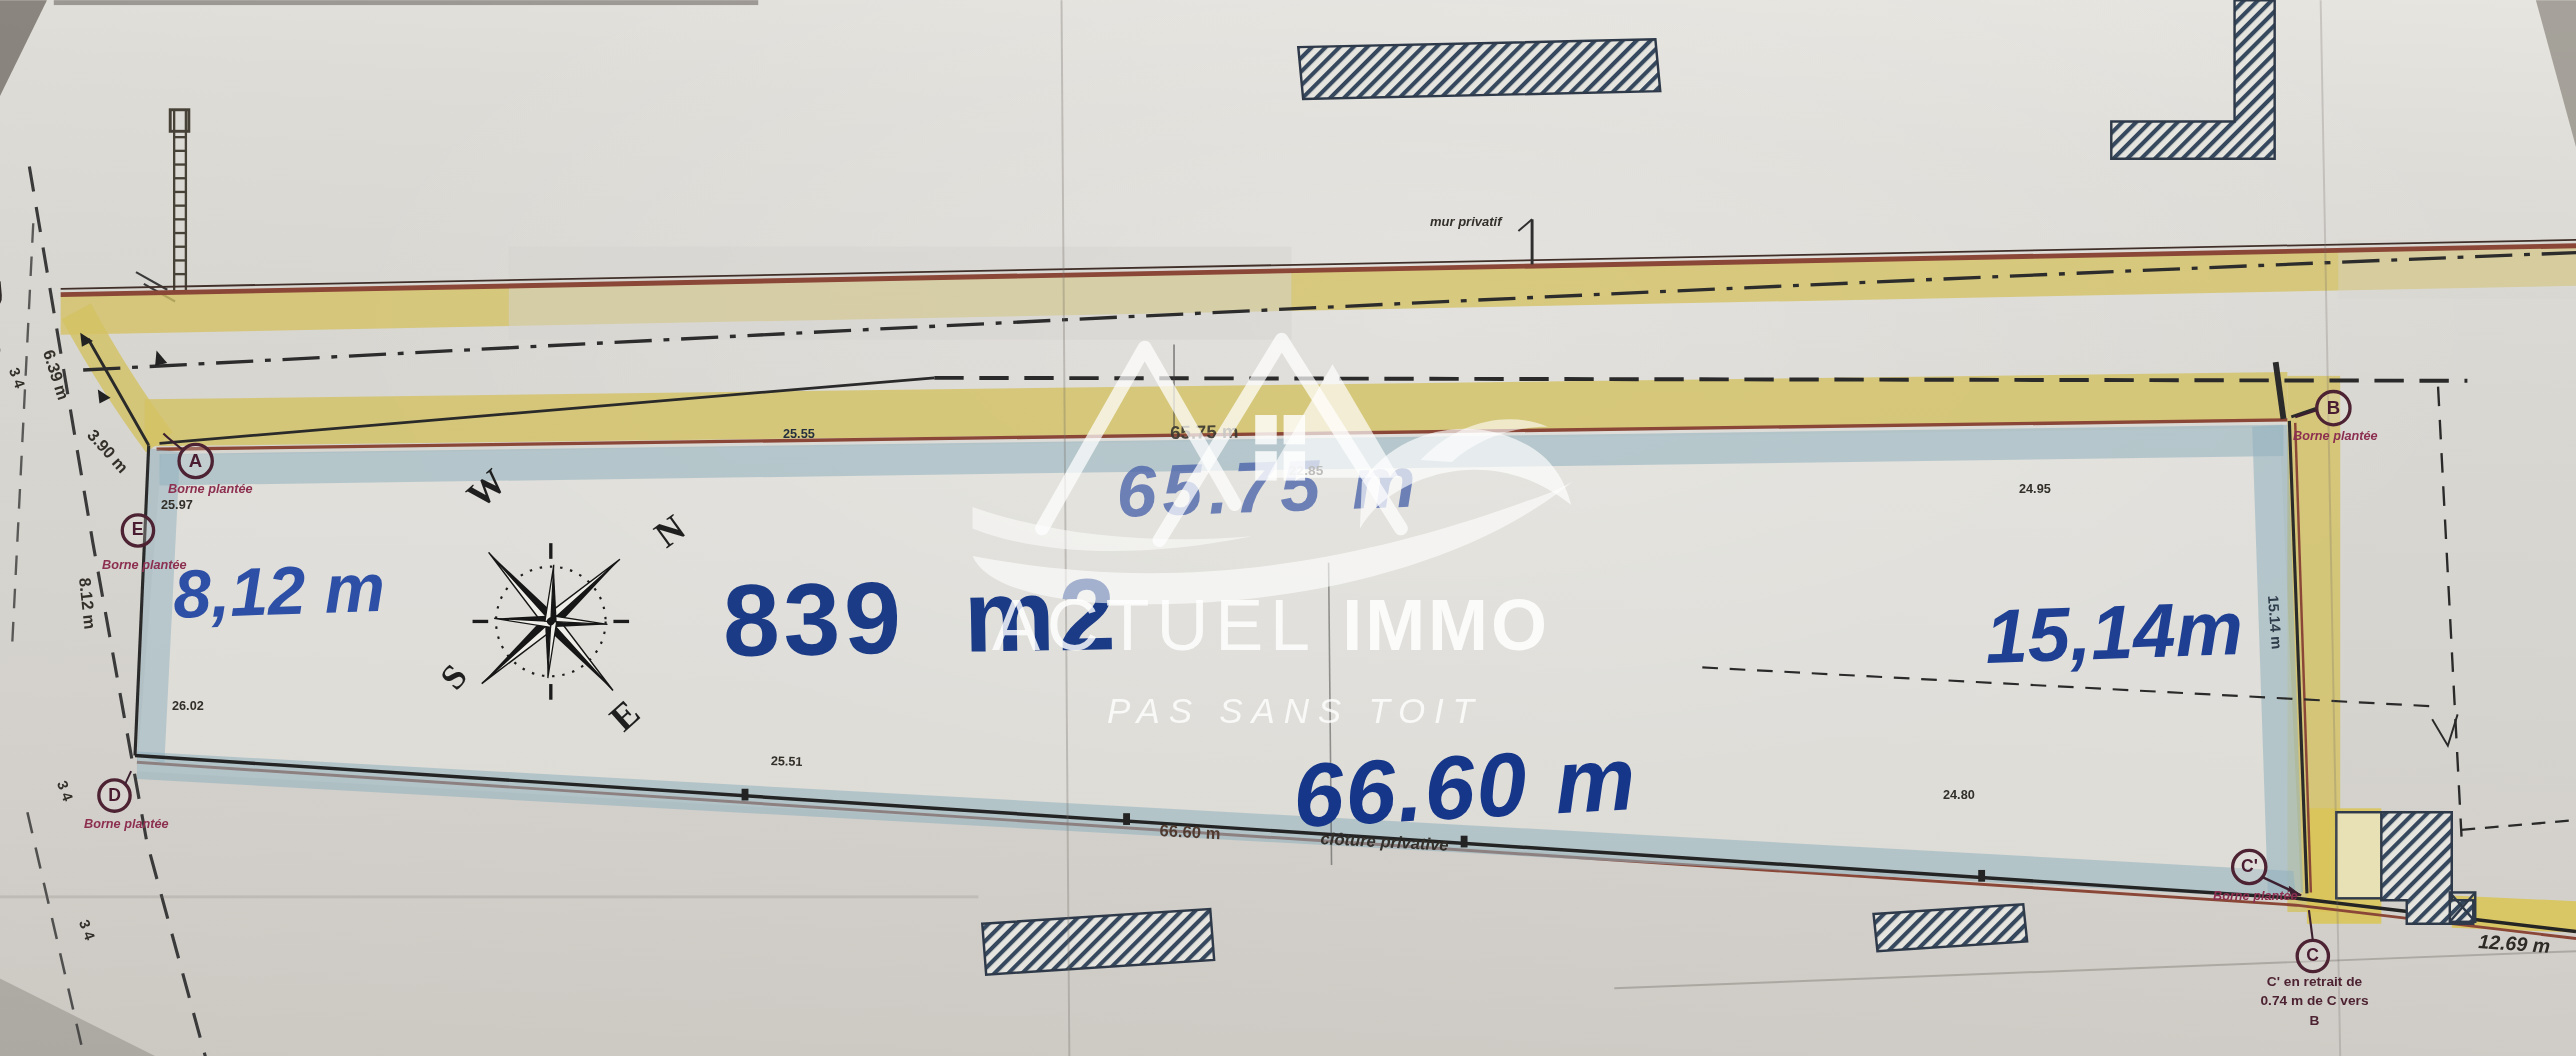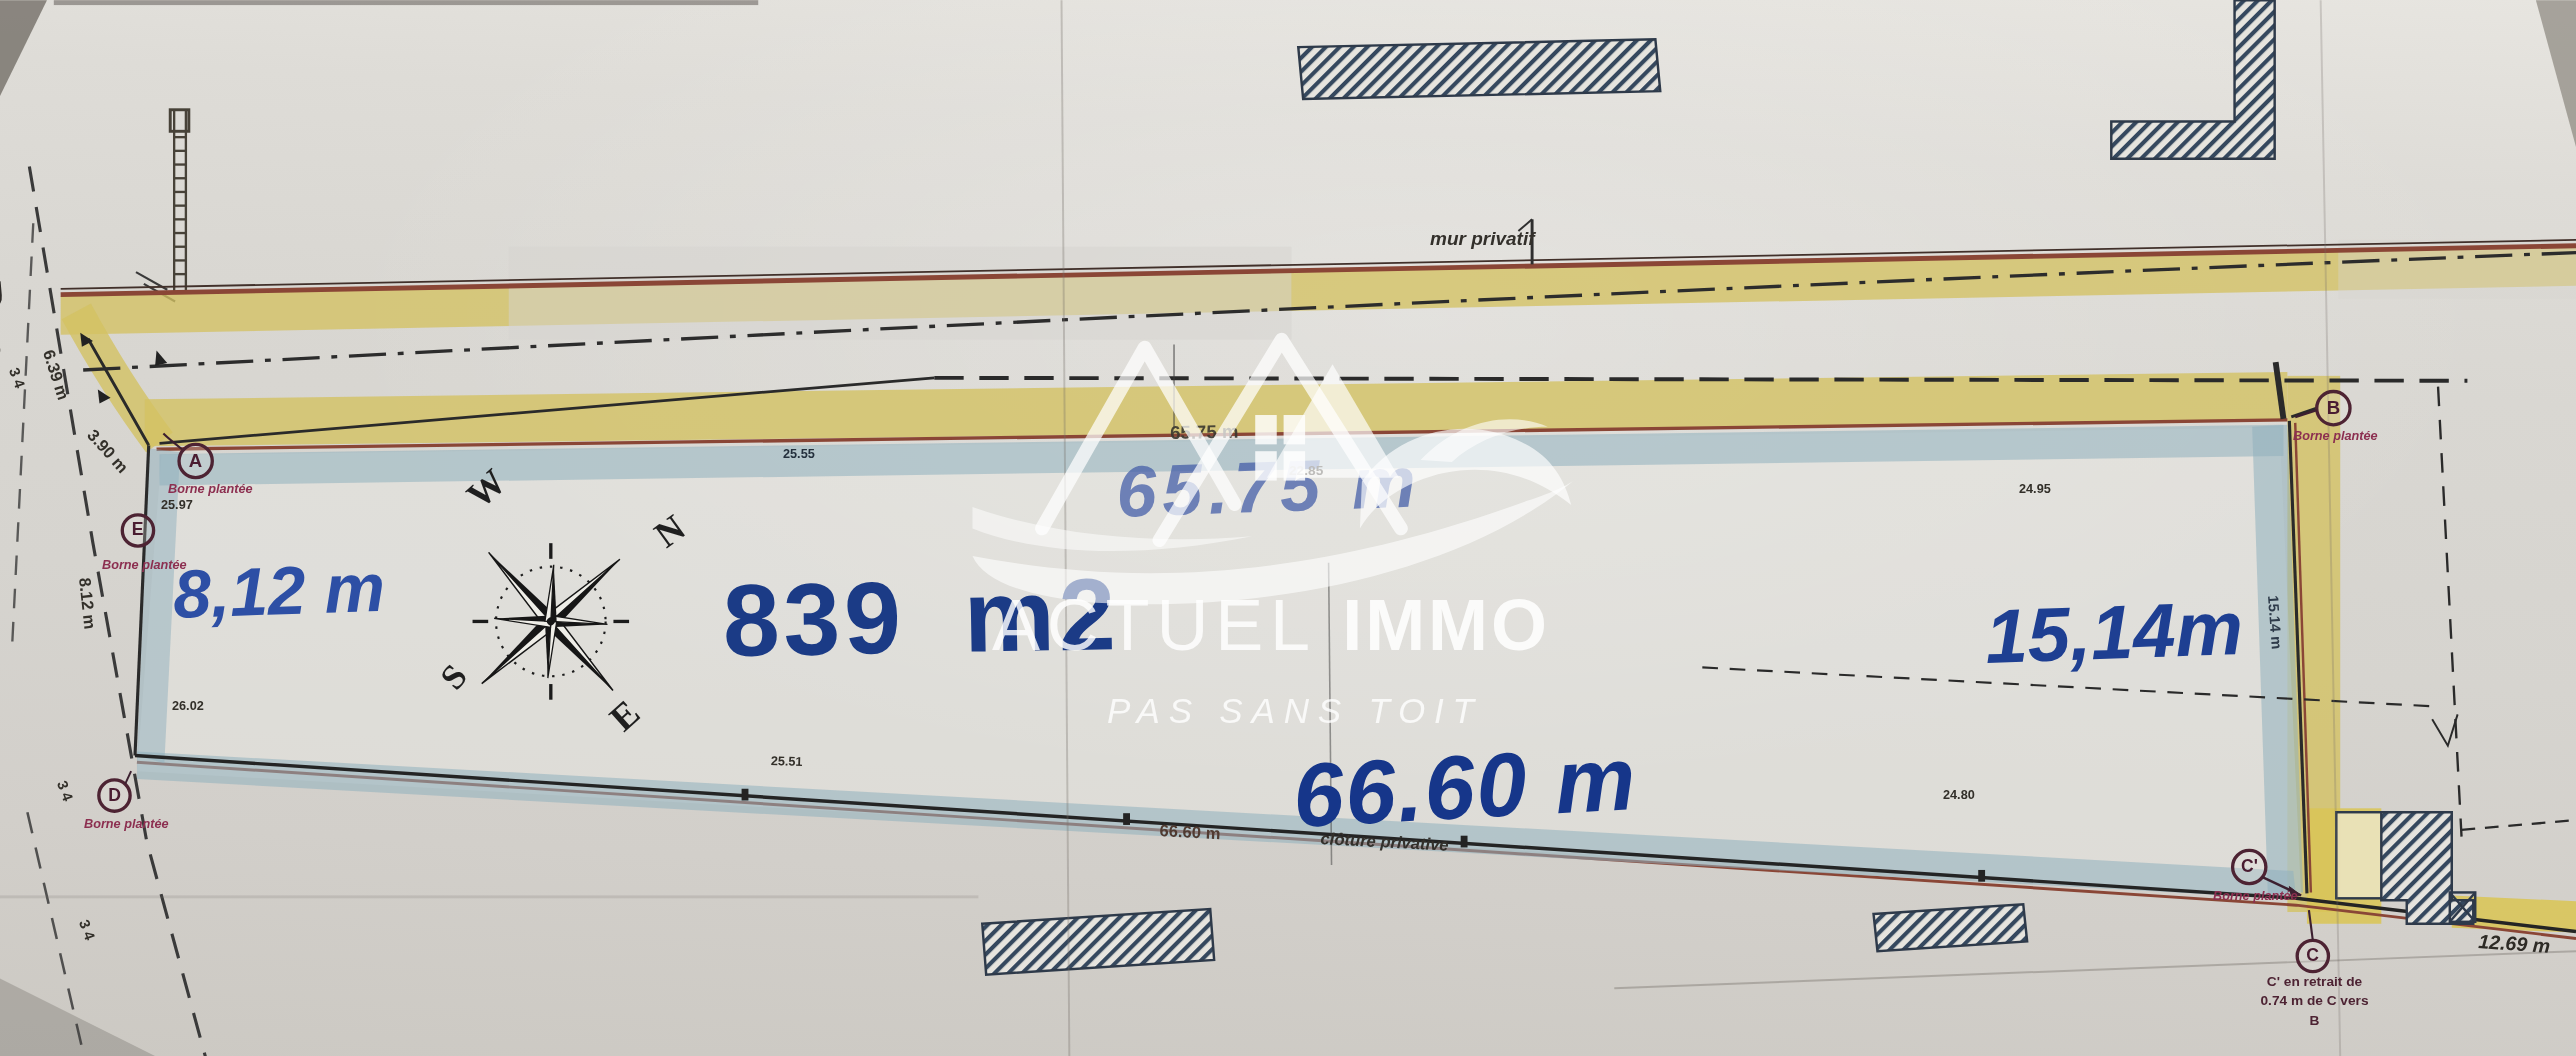--- a/index.html
+++ b/index.html
@@ -211,21 +211,21 @@
             <path d="M0,-58 L-6,0 L0,0 Z" fill="#efeee8" stroke="#161616" stroke-width="1.3"></path>
         </g>
         <circle r="4" fill="#161616"></circle>
       </g>
     </g>
   </svg>
 
   <div class="t b" style="left:5.9px;top:278px;font-size:41px;color:#2e2b28;transform:rotate(85deg);letter-spacing:2px;">Rue</div>
 
 
-  <div class="t b it" style="left:1430px;top:229px;font-size:19px;color:#33302b;">mur privatif</div>
+  <div class="t b it" style="left:1430px;top:215px;font-size:13px;color:#33302b;">mur privatif</div>
 
   <div class="t b it" style="left:1321px;top:831px;font-size:16.6px;color:#33302b;transform:rotate(3deg);">clôture privative</div>
 
   <div class="t b" style="left:722px;top:570px;font-size:102px;font-weight:800;color:#1b3b86;letter-spacing:3.9px;word-spacing:27px;transform:rotate(-1deg);">839 m2</div>
   <div class="t it" style="left:1115px;top:456px;font-size:72px;font-weight:600;color:rgba(70,95,168,.75);letter-spacing:5.9px;transform:rotate(-2deg);">65.75 m</div>
   <div class="t it" style="left:172px;top:560px;font-size:68px;font-weight:600;color:#2d4fa5;transform:rotate(-2deg);">8,12 m</div>
   <div class="t it" style="left:1984px;top:599px;font-size:76px;font-weight:600;color:#1e3f92;transform:rotate(-2deg);">15,14m</div>
   <div class="t it" style="left:1291px;top:751px;font-size:90px;font-weight:600;color:#16368a;transform:rotate(-3deg);letter-spacing:2px;">66.60 m</div>
 
   <div class="t b" style="left:1170px;top:424px;font-size:18.6px;color:#3a372f;opacity:.9;transform:rotate(-1deg);">65.75 m</div>
@@ -236,21 +236,21 @@
   <div class="t b" style="left:96px;top:427px;font-size:16.6px;color:#33302a;transform:rotate(48deg);">3.90 m</div>
   <div class="t b" style="left:92px;top:577px;font-size:16.6px;color:#33302a;transform:rotate(84deg);">8.12 m</div>
   <div class="t b" style="left:2280px;top:595px;font-size:14.7px;color:#2e3b4a;transform:rotate(86deg);">15.14 m</div>
 
   <div class="t tiny" style="left:133px;top:499px;font-size:12.7px;margin-left:28px;">25.97</div>
   <div class="t tiny" style="left:172px;top:700px;font-size:12.7px;">26.02</div>
   <div class="t tiny" style="left:771px;top:755px;font-size:12.7px;transform:rotate(2deg);">25.51</div>
   <div class="t tiny" style="left:1943px;top:778px;font-size:12.7px;margin-top:11px;">24.80</div>
   <div class="t tiny" style="left:2019px;top:483px;font-size:12.7px;">24.95</div>
   <div class="t tiny" style="left:1289px;top:464px;font-size:13.7px;">22.85</div>
-  <div class="t tiny" style="left:783px;top:428px;font-size:12.7px;color:#24303d;margin-top:20px;">25.55</div>
+  <div class="t tiny" style="left:783px;top:428px;font-size:12.7px;color:#24303d;">25.55</div>
 
   <div class="t tiny" style="left:19.6px;top:366px;font-size:14.7px;transform:rotate(70deg);">3 4</div>
   <div class="t tiny" style="left:68px;top:779px;font-size:14.7px;transform:rotate(70deg);">3 4</div>
   <div class="t tiny" style="left:90px;top:918px;font-size:14.7px;transform:rotate(70deg);">3 4</div>
 
   <div class="t mletter" style="left:181px;top:452px;font-size:18.6px;">A</div>
   <div class="t mletter" style="left:123px;top:521px;font-size:17.6px;">E</div>
   <div class="t mletter" style="left:100px;top:787px;font-size:17.6px;">D</div>
   <div class="t mletter" style="left:2319px;top:399px;font-size:18.6px;">B</div>
   <div class="t mletter" style="left:2235px;top:858px;font-size:17.6px;">C'</div>

